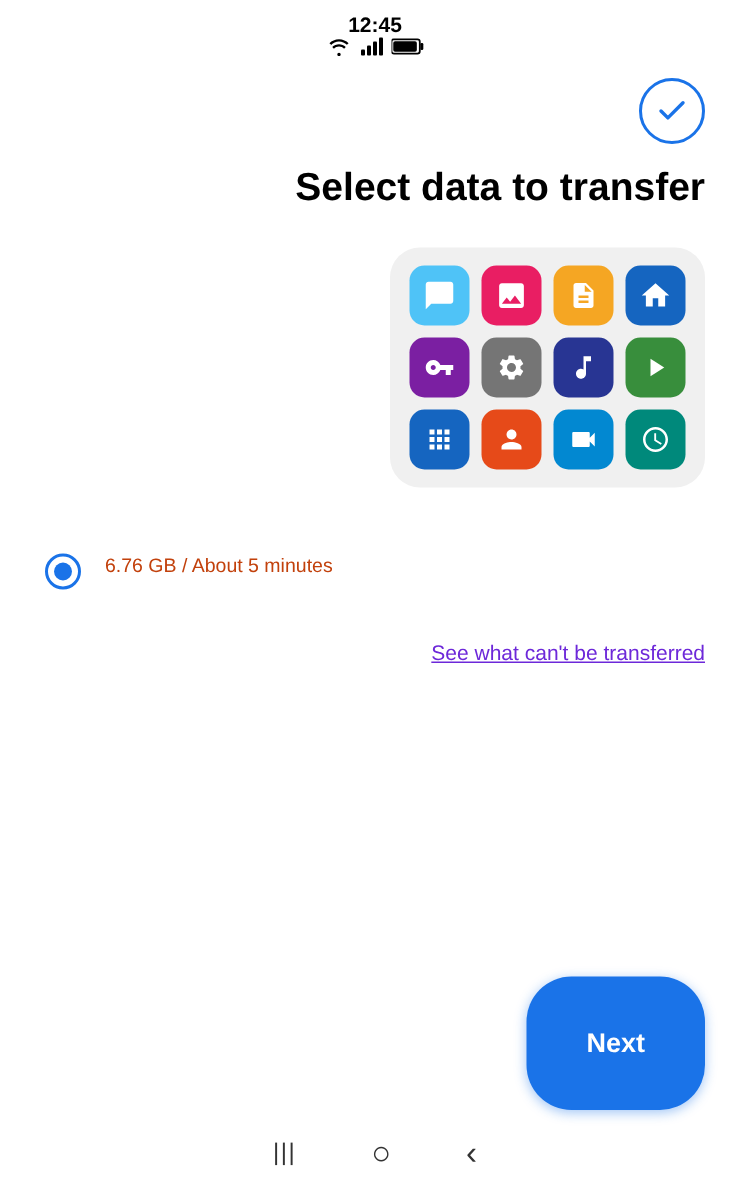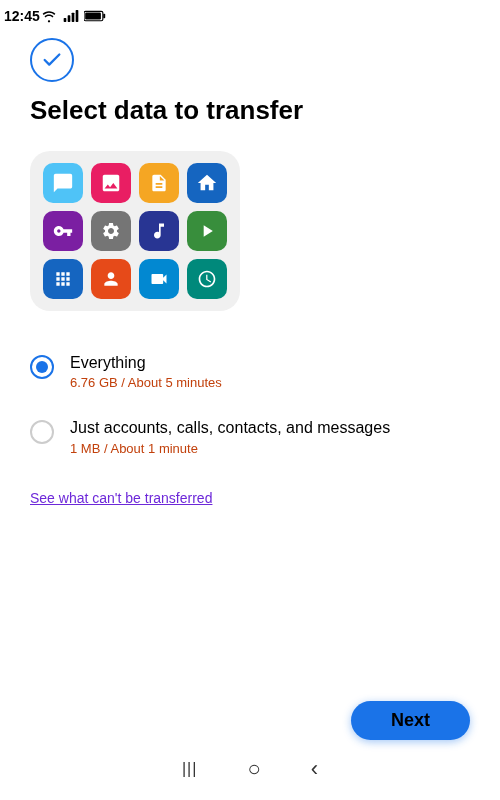--- a/index.html
+++ b/index.html
@@ -14,39 +14,40 @@
     }
 
     
     .status-bar {
       display: flex;
       justify-content: flex-start;
       align-items: center;
       padding: 8px 4px 4px;
       font-size: 13px;
       font-weight: 600;
+      flex-direction: column;
     }
 
     .status-time {
       font-size: 14px;
       font-weight: 700;
       color: #000;
     }
 
     .status-icons {
       display: flex;
       align-items: center;
       gap: 5px;
     }
 
     
     .main-content {
       display: flex;
       flex-direction: column;
-      align-items: flex-start;
+      align-items: flex-end;
       padding: 10px 30px 0;
     }
 
     
     .check-circle {
       width: 44px;
       height: 44px;
       border: 2px solid #1a73e8;
       border-radius: 50%;
       display: flex;
@@ -169,24 +170,24 @@
 
     
     .next-button-container {
       position: absolute;
       bottom: 60px;
       right: 30px;
     }
 
     .next-button {
       background: #1a73e8;
-      color: #000000;
+      color: #ffffff;
       border: none;
       border-radius: 30px;
-      padding: 9px 40px;
+      padding: 34px 40px;
       font-size: 18px;
       font-weight: 600;
       cursor: pointer;
       box-shadow: 0 2px 8px rgba(26,115,232,0.4);
     }
 
     
     .bottom-nav {
       position: absolute;
       bottom: 10px;
@@ -309,32 +310,24 @@
     </div>
   </div>
 
   <div class="options-container">
 
     <div class="radio-option">
       <div class="radio-outer selected">
         <div class="radio-inner"></div>
       </div>
       <div class="option-text">
-        <span class="option-label">Everything</span>
         <span class="option-sub">6.76 GB / About 5 minutes</span>
       </div>
     </div>
 
-    <div class="radio-option">
-      <div class="radio-outer"></div>
-      <div class="option-text">
-        <span class="option-label">Just accounts, calls, contacts, and messages</span>
-        <span class="option-sub">1 MB / About 1 minute</span>
-      </div>
-    </div>
 
 
   </div>
 
   <span class="cant-transfer-link">See what can't be transferred</span>
 
 </div>
 
 <div class="next-button-container">
   <button class="next-button">Next</button>

